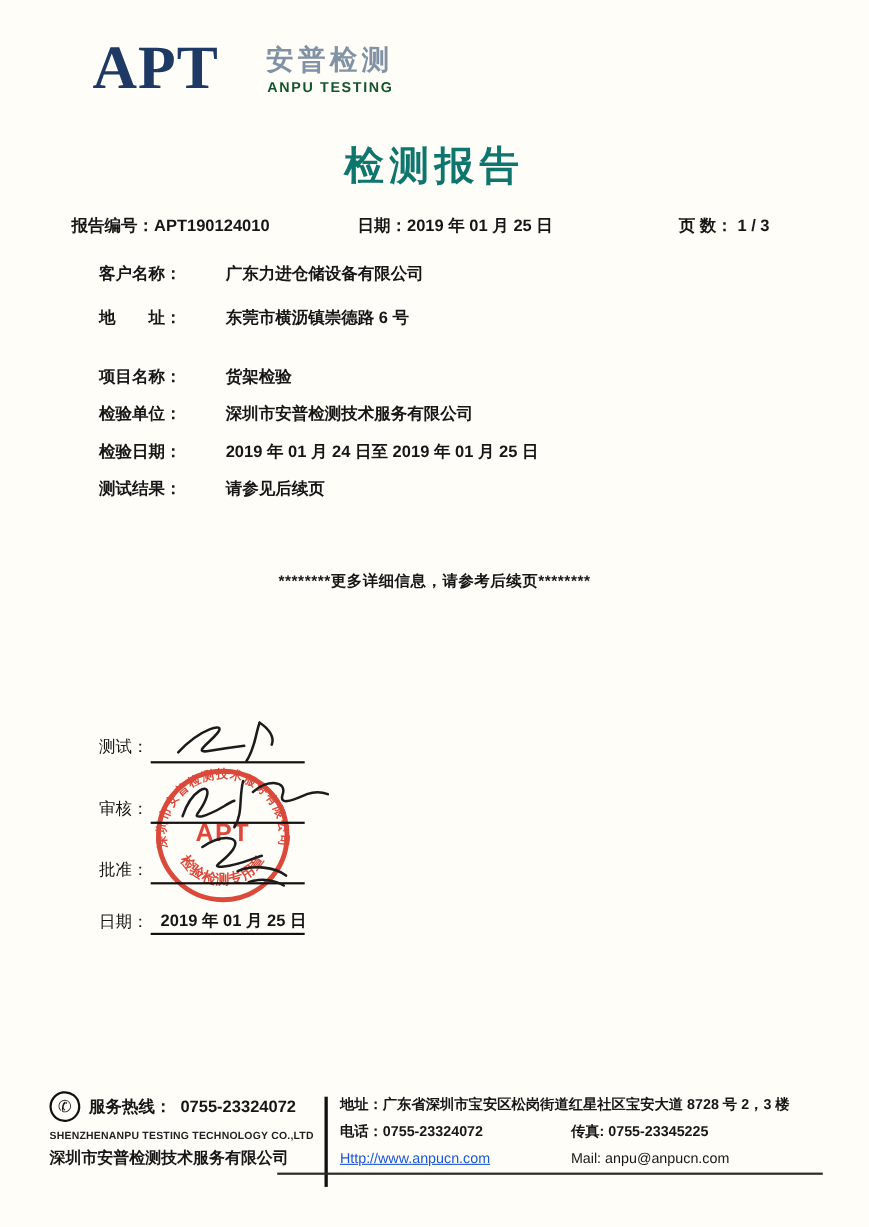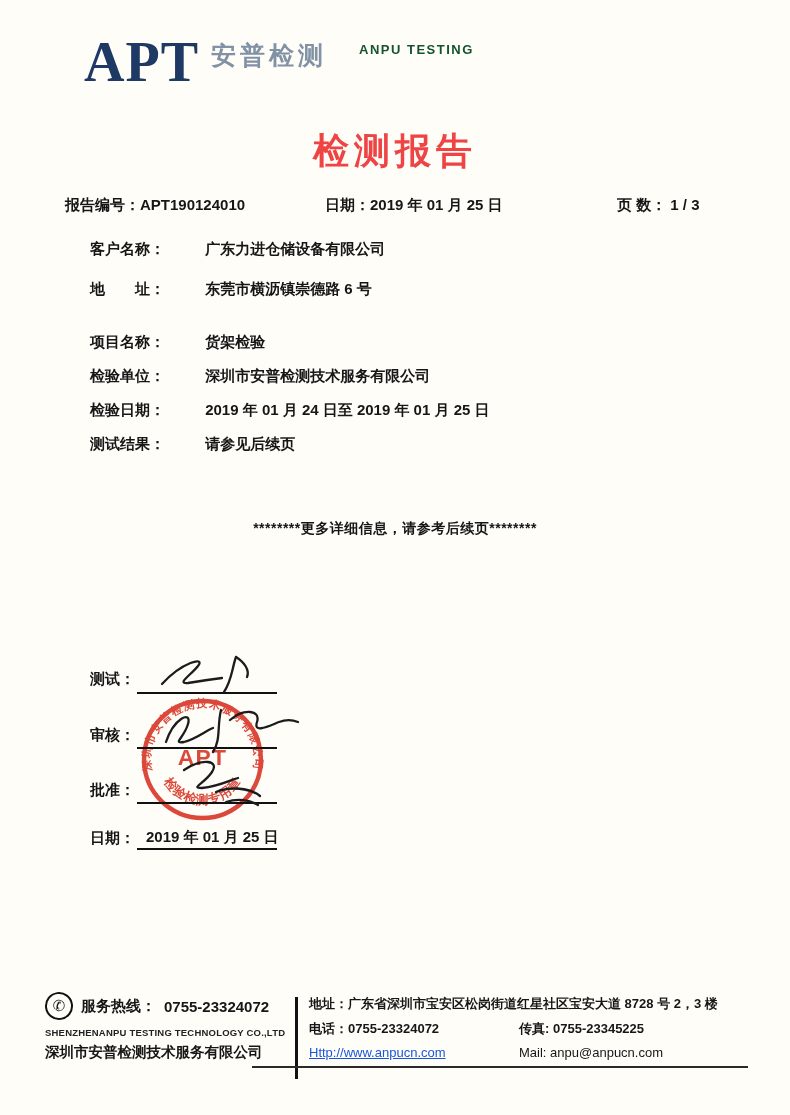--- a/index.html
+++ b/index.html
@@ -7,45 +7,45 @@
     position:relative;width:790px;height:1115px;background:#fffdf8;
     font-family:"Liberation Sans","DejaVu Sans",sans-serif;color:#161616;
     overflow:hidden;
   }
   
   .logo{position:absolute;left:84px;top:34px;display:flex;align-items:flex-start;gap:12px;}
   .logo-apt{
     font-family:"Liberation Serif","DejaVu Serif",serif;
     font-weight:900;font-size:56px;line-height:56px;color:#1e3a64;letter-spacing:1px;
   }
-  .logo-txt{display:flex;margin-top:6px;}
+  .logo-txt{display:flex;flex-direction:column;margin-top:6px;align-items:flex-end;}
   .logo-cn{font-size:25px;font-weight:600;color:#8292a5;letter-spacing:4px;line-height:30px;}
   .logo-en{font-size:13px;font-weight:700;color:#14532d;letter-spacing:1.5px;margin-top:2px;margin-left:32px;}
   
   .title{
     position:absolute;top:127px;left:0;width:100%;text-align:center;
-    font-size:36px;font-weight:700;letter-spacing:5px;color:#ef4444;
+    font-size:36px;font-weight:700;letter-spacing:5px;color:#0f766e;
   }
   
   .meta{position:absolute;top:196px;left:0;width:100%;font-size:15px;font-weight:700;}
   .meta .m{position:absolute;white-space:nowrap;}
   .m-report{left:65px;}
   .m-date{left:325px;}
   .m-pages{left:617px;text-align:right;}
   
   .inforow{position:absolute;left:90px;font-size:15px;font-weight:700;white-space:nowrap;}
   .inforow .lbl{display:inline-block;width:86px;}
   .inforow .val{display:inline-block;margin-left:25px;}
   
   .notice{
     position:absolute;top:520px;left:0;width:100%;text-align:center;
     font-size:14px;font-weight:700;letter-spacing:.5px;
   }
   
-  .signrow-label{position:absolute;left:90px;font-size:15px;font-weight:700;z-index:3;}
+  .signrow-label{position:absolute;left:90px;font-size:15px;font-weight:400;z-index:3;}
   .sigline{position:absolute;left:137px;width:140px;height:0;border-bottom:2px solid #111;z-index:3;}
   .sigdate{position:absolute;left:146px;font-size:15px;font-weight:700;z-index:3;white-space:nowrap;}
   .stamp{position:absolute;left:139px;top:696px;width:127px;height:127px;z-index:2;opacity:.92;}
   .sig{position:absolute;z-index:4;}
   .sig path{fill:none;stroke:#1c1c1c;stroke-width:2.3;stroke-linecap:round;stroke-linejoin:round;}
   .sig-test{left:148px;top:652px;width:130px;height:45px;}
   .sig-review{left:158px;top:700px;width:150px;height:60px;}
   .sig-approve{left:168px;top:752px;width:110px;height:58px;}
   
   .footer-left{position:absolute;left:45px;top:992px;width:248px;}

